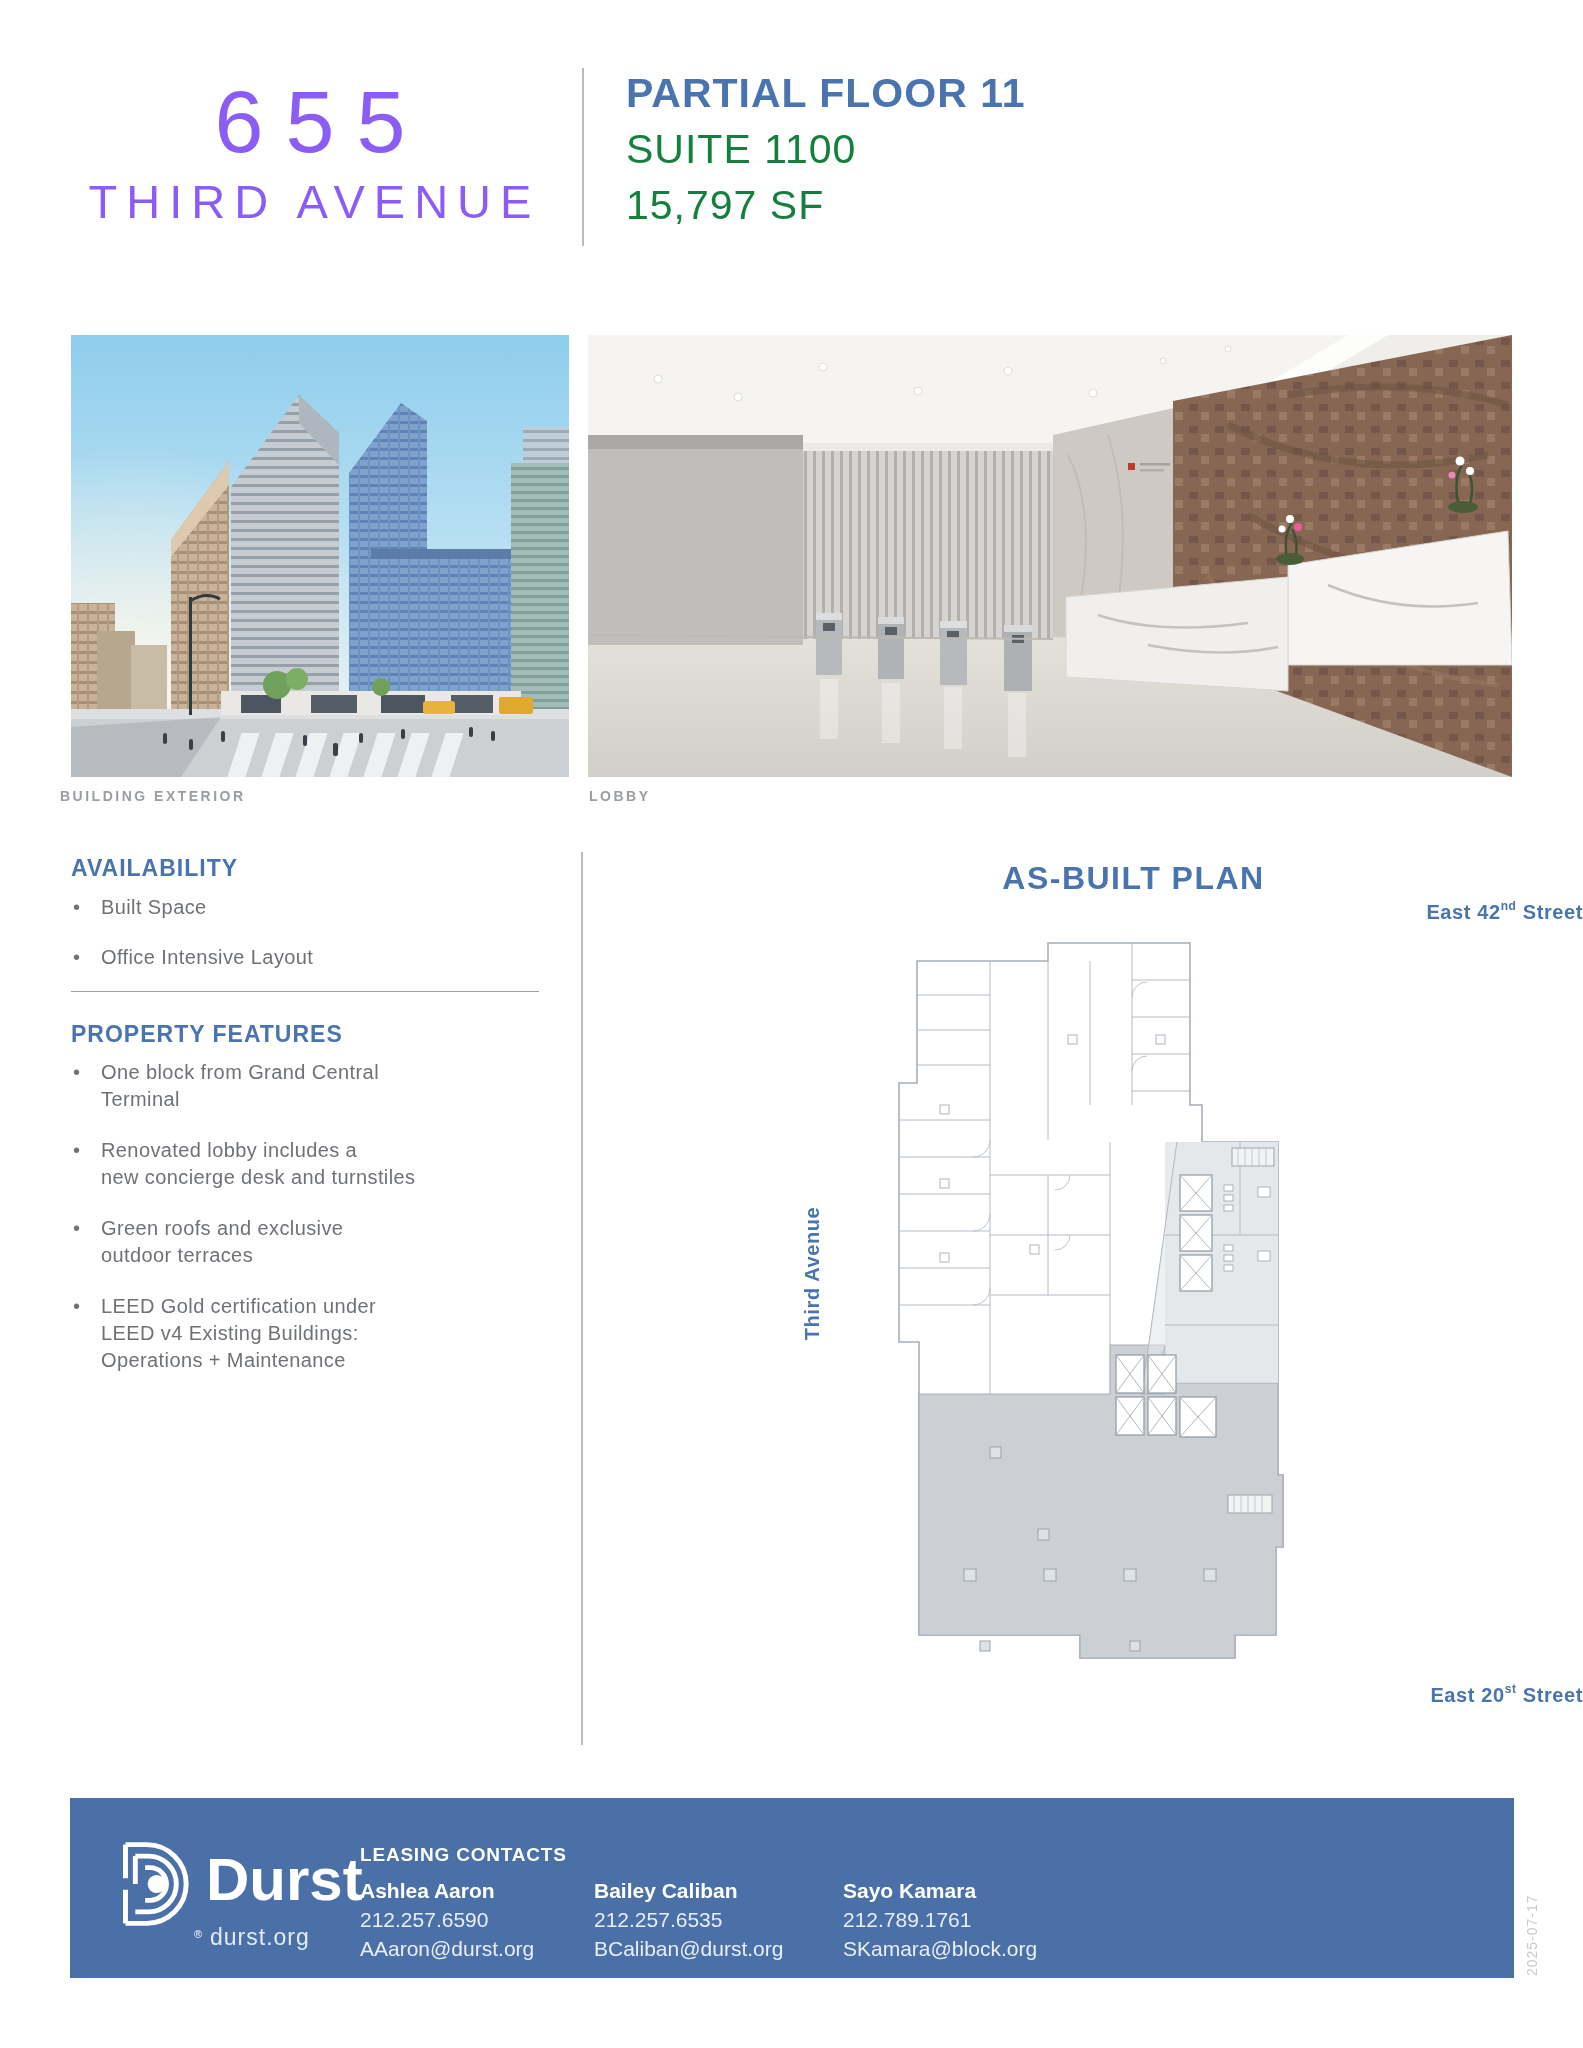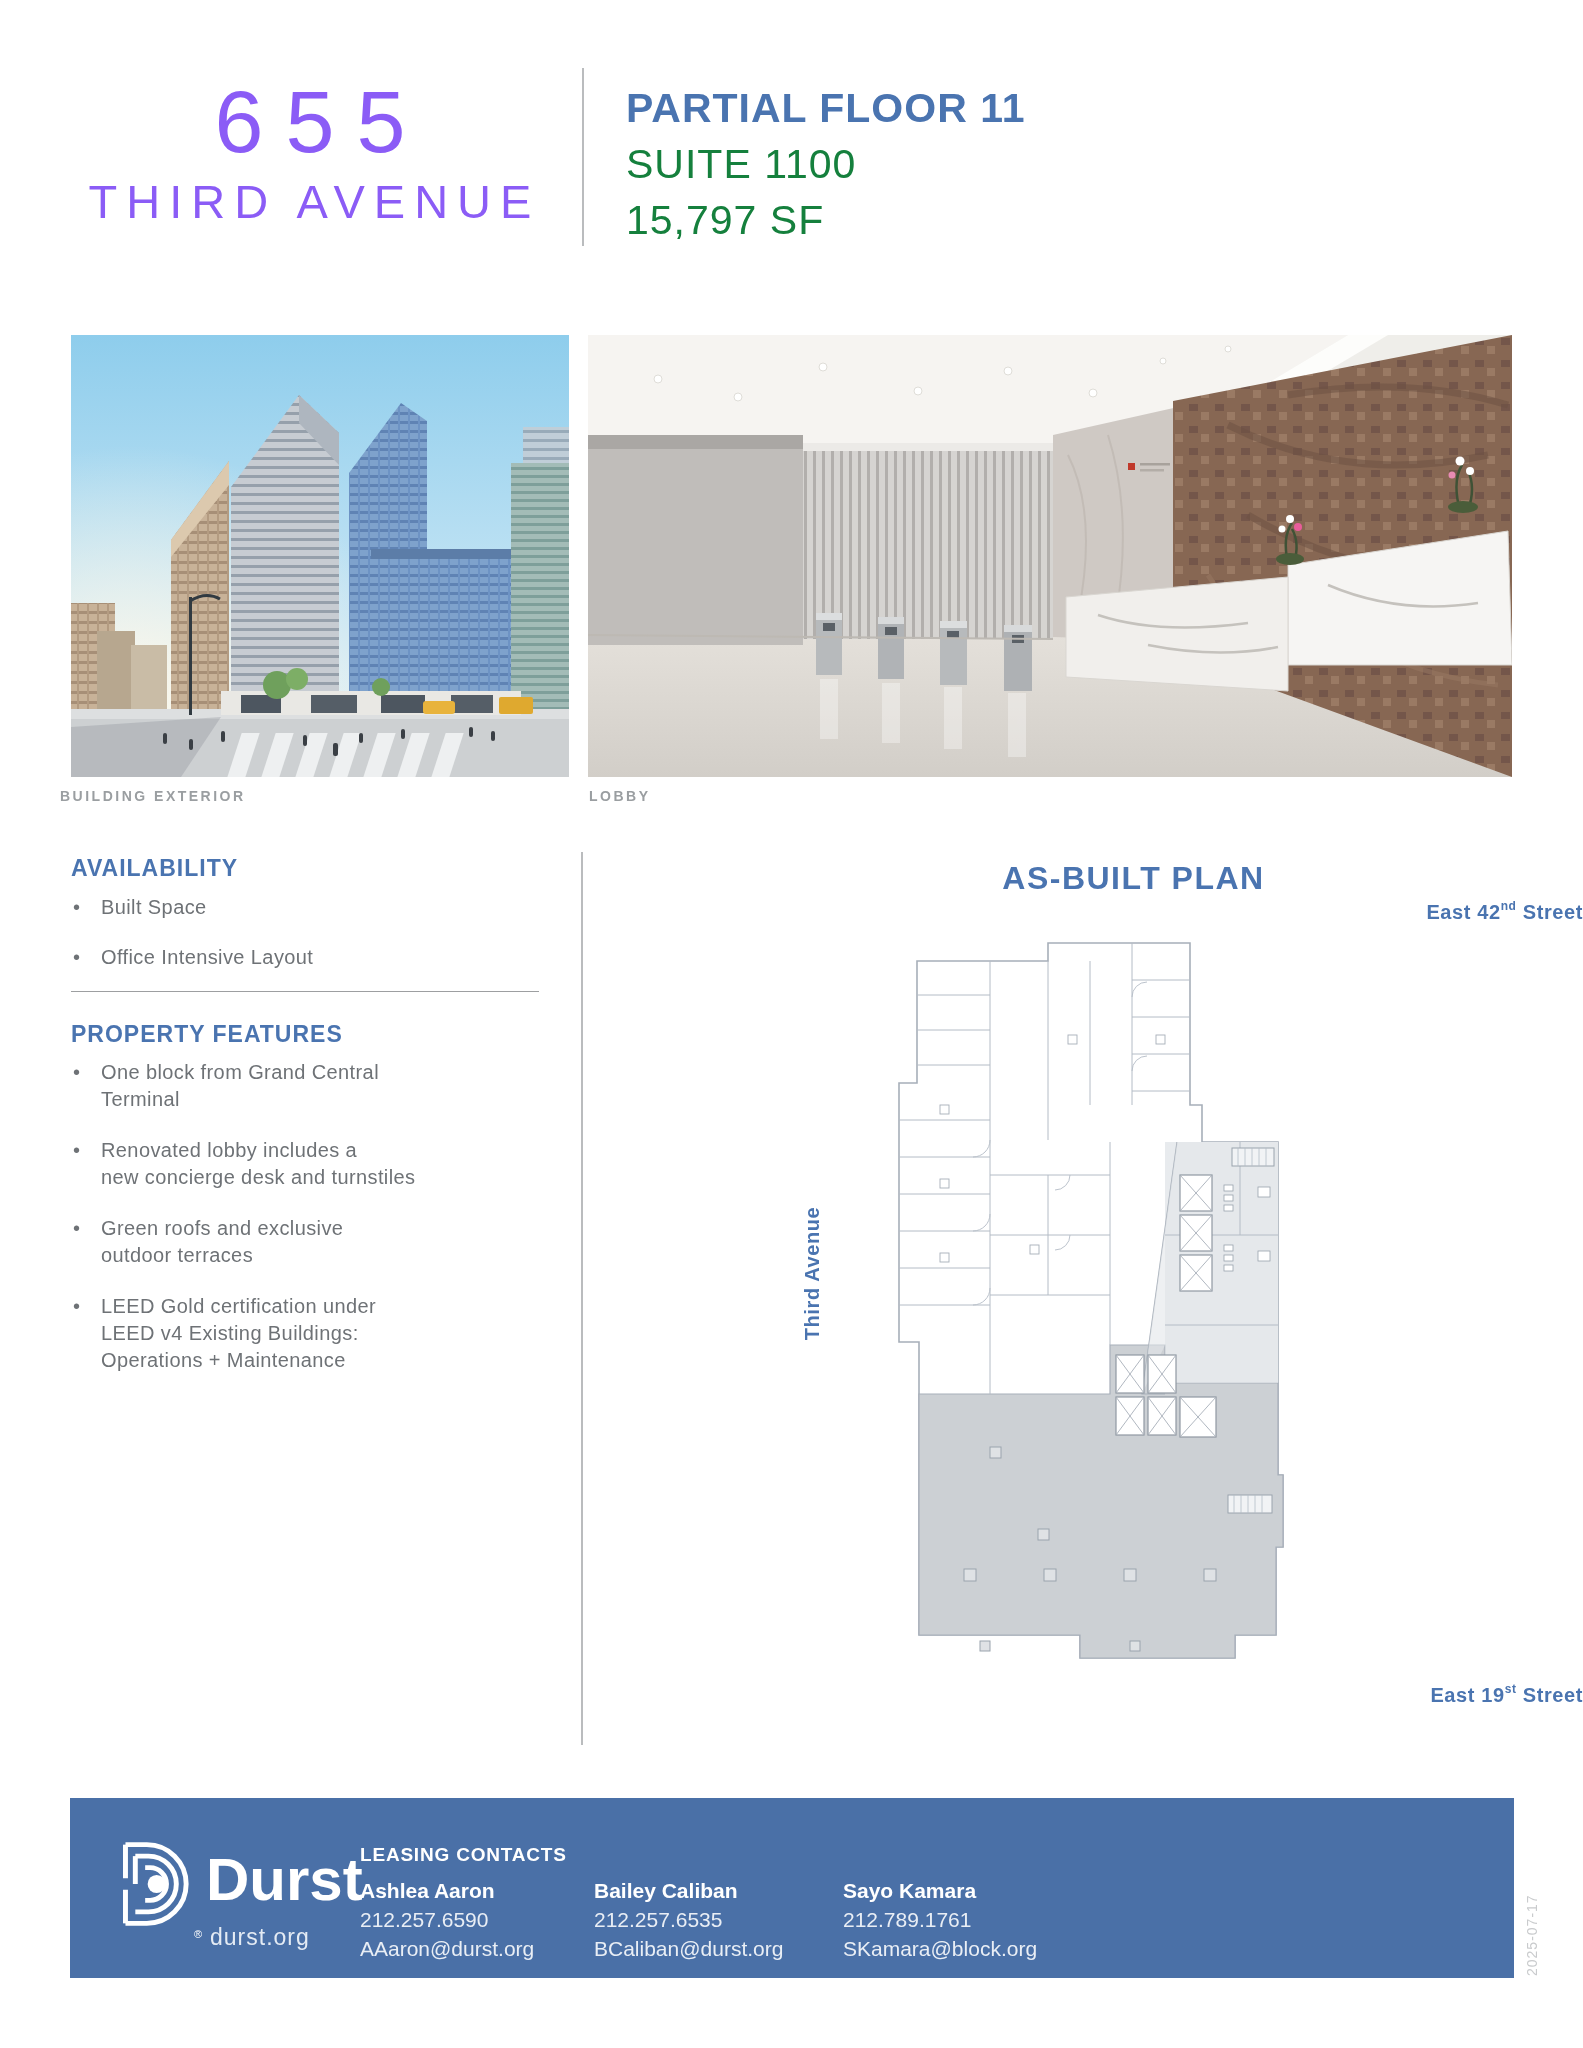--- a/index.html
+++ b/index.html
@@ -5,21 +5,21 @@
   * { margin:0; padding:0; box-sizing:border-box; }
   html,body { background:#ffffff; }
   body { font-family:"Liberation Sans", sans-serif; }
   .page { position:relative; width:1583px; height:2048px; background:#ffffff; overflow:hidden; margin:0 auto; }
 
   
   .brand { position:absolute; left:70px; top:78px; width:480px; text-align:center; color:#8b5cf6; }
   .brand-number { font-size:88px; line-height:88px; font-weight:500; letter-spacing:22px; padding-left:22px; }
   .brand-street { font-size:47px; line-height:47px; font-weight:500; letter-spacing:9px; padding-left:9px; margin-top:12px; }
   .header-divider { position:absolute; left:582px; top:68px; width:2px; height:178px; background:#babcbe; }
-  .header-right { position:absolute; left:626px; top:88px; }
+  .header-right { position:absolute; left:626px; top:73px; }
   .floor-title { font-size:41px; line-height:41px; font-weight:bold; color:#4a74b0; letter-spacing:1px; }
   .floor-sub { font-size:41px; line-height:41px; font-weight:300; color:#15803d; letter-spacing:1px; margin-top:15px; }
 
   
   .photo { position:absolute; top:335px; height:442px; overflow:hidden; }
   .photo svg { display:block; }
   .photo-exterior { left:71px; width:498px; }
   .photo-lobby { left:588px; width:924px; }
   .caption { position:absolute; top:788px; font-size:14px; font-weight:600; letter-spacing:2.5px; color:#9a9ea1; }
   .caption-exterior { left:60px; }
@@ -313,21 +313,21 @@
 LEED v4  Existing Buildings:
 Operations + Maintenance</span>
     </li>
   </ul>
 
   <div class="rule-vertical"></div>
 
   <div class="plan-heading">AS-BUILT PLAN</div>
   <div class="street-label street-top"><span>East 42</span><sup>nd</sup><span> Street</span></div>
   <div class="street-left">Third Avenue</div>
-  <div class="street-label street-bottom"><span>East 19</span><sup>st</sup><span> Street</span></div>
+  <div class="street-label street-bottom"><span>East 20</span><sup>st</sup><span> Street</span></div>
 
   <svg class="plan-svg" viewBox="0 0 430 740">
 
     <path d="M37,26 L168,26 L168,8 L310,8 L310,170 L322,170 L322,207 L398,207 L398,540 L403,540 L403,612 L396,612 L396,700 L355,700 L355,723 L200,723 L200,700 L39,700 L39,407 L19,407 L19,148 L37,148 Z" fill="#ffffff" stroke="#a7afb9" stroke-width="1.6"></path>
 
     <path d="M285,207 L398,207 L398,545 L285,545 Z" fill="#e8ebee"></path>
 
     <path d="M39,459 L230,459 L230,410 L285,410 L285,448 L398,448 L398,540 L403,540 L403,612 L396,612 L396,700 L355,700 L355,723 L200,723 L200,700 L39,700 Z" fill="#ccd0d4" stroke="#a7afb9" stroke-width="1.2"></path>
 
     <path d="M297,207 L262,459 L285,459" fill="none" stroke="#a7afb9" stroke-width="1.2"></path>

